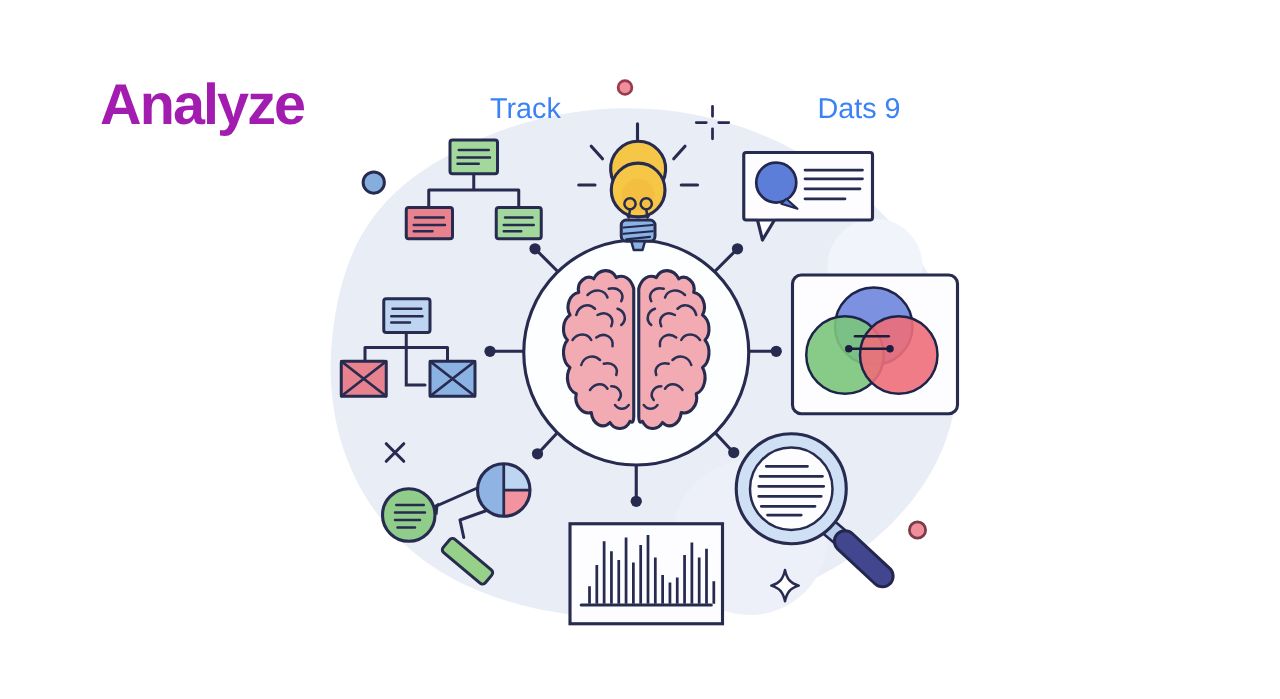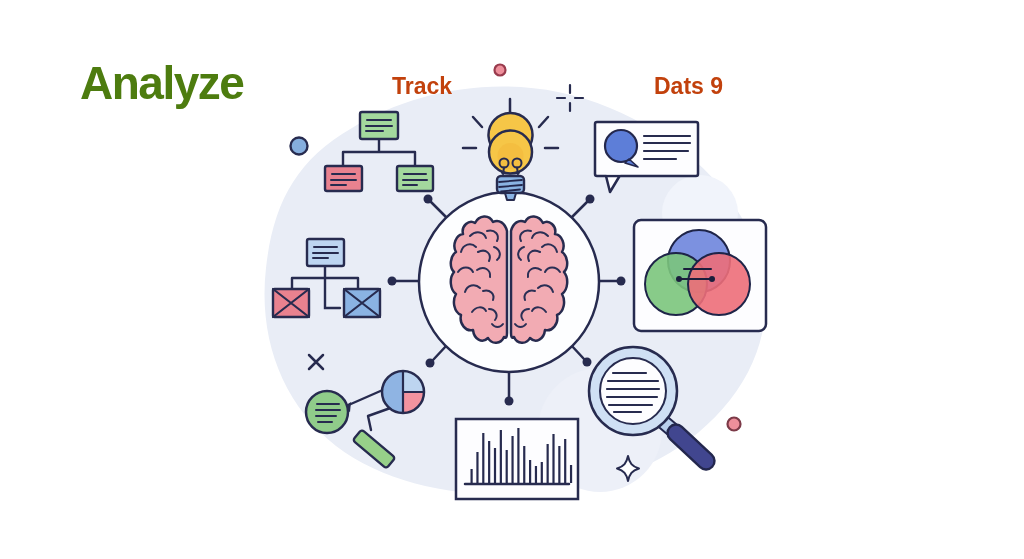--- a/index.html
+++ b/index.html
@@ -1,20 +1,20 @@
 <!DOCTYPE html>
 <html><head>
 <meta charset="utf-8">
 <style>
   html,body{margin:0;padding:0;background:#ffffff;}
   #stage{position:relative;width:1024px;height:559px;background:#ffffff;overflow:hidden;
          font-family:"Liberation Sans",sans-serif;}
   #art{position:absolute;left:0;top:0;}
-  .txt{position:absolute;color:#c2410c;font-weight:700;white-space:nowrap;}
-  #title{left:80px;top:56px;font-size:46px;font-weight:800;letter-spacing:-1.5px;color:#4d7c0f;}
+  .txt{position:absolute;color:#3b82f6;font-weight:400;white-space:nowrap;}
+  #title{left:80px;top:56px;font-size:46px;font-weight:800;letter-spacing:-1.5px;color:#a21caf;}
   #lbl-track{left:392px;top:73px;font-size:23px;}
   #lbl-dats{left:654px;top:73px;font-size:23px;}
 </style>
 </head>
 <body>
 
 <div id="stage">
 
 <svg id="art" width="1024" height="559" viewBox="0 0 1024 559">
   <defs>

